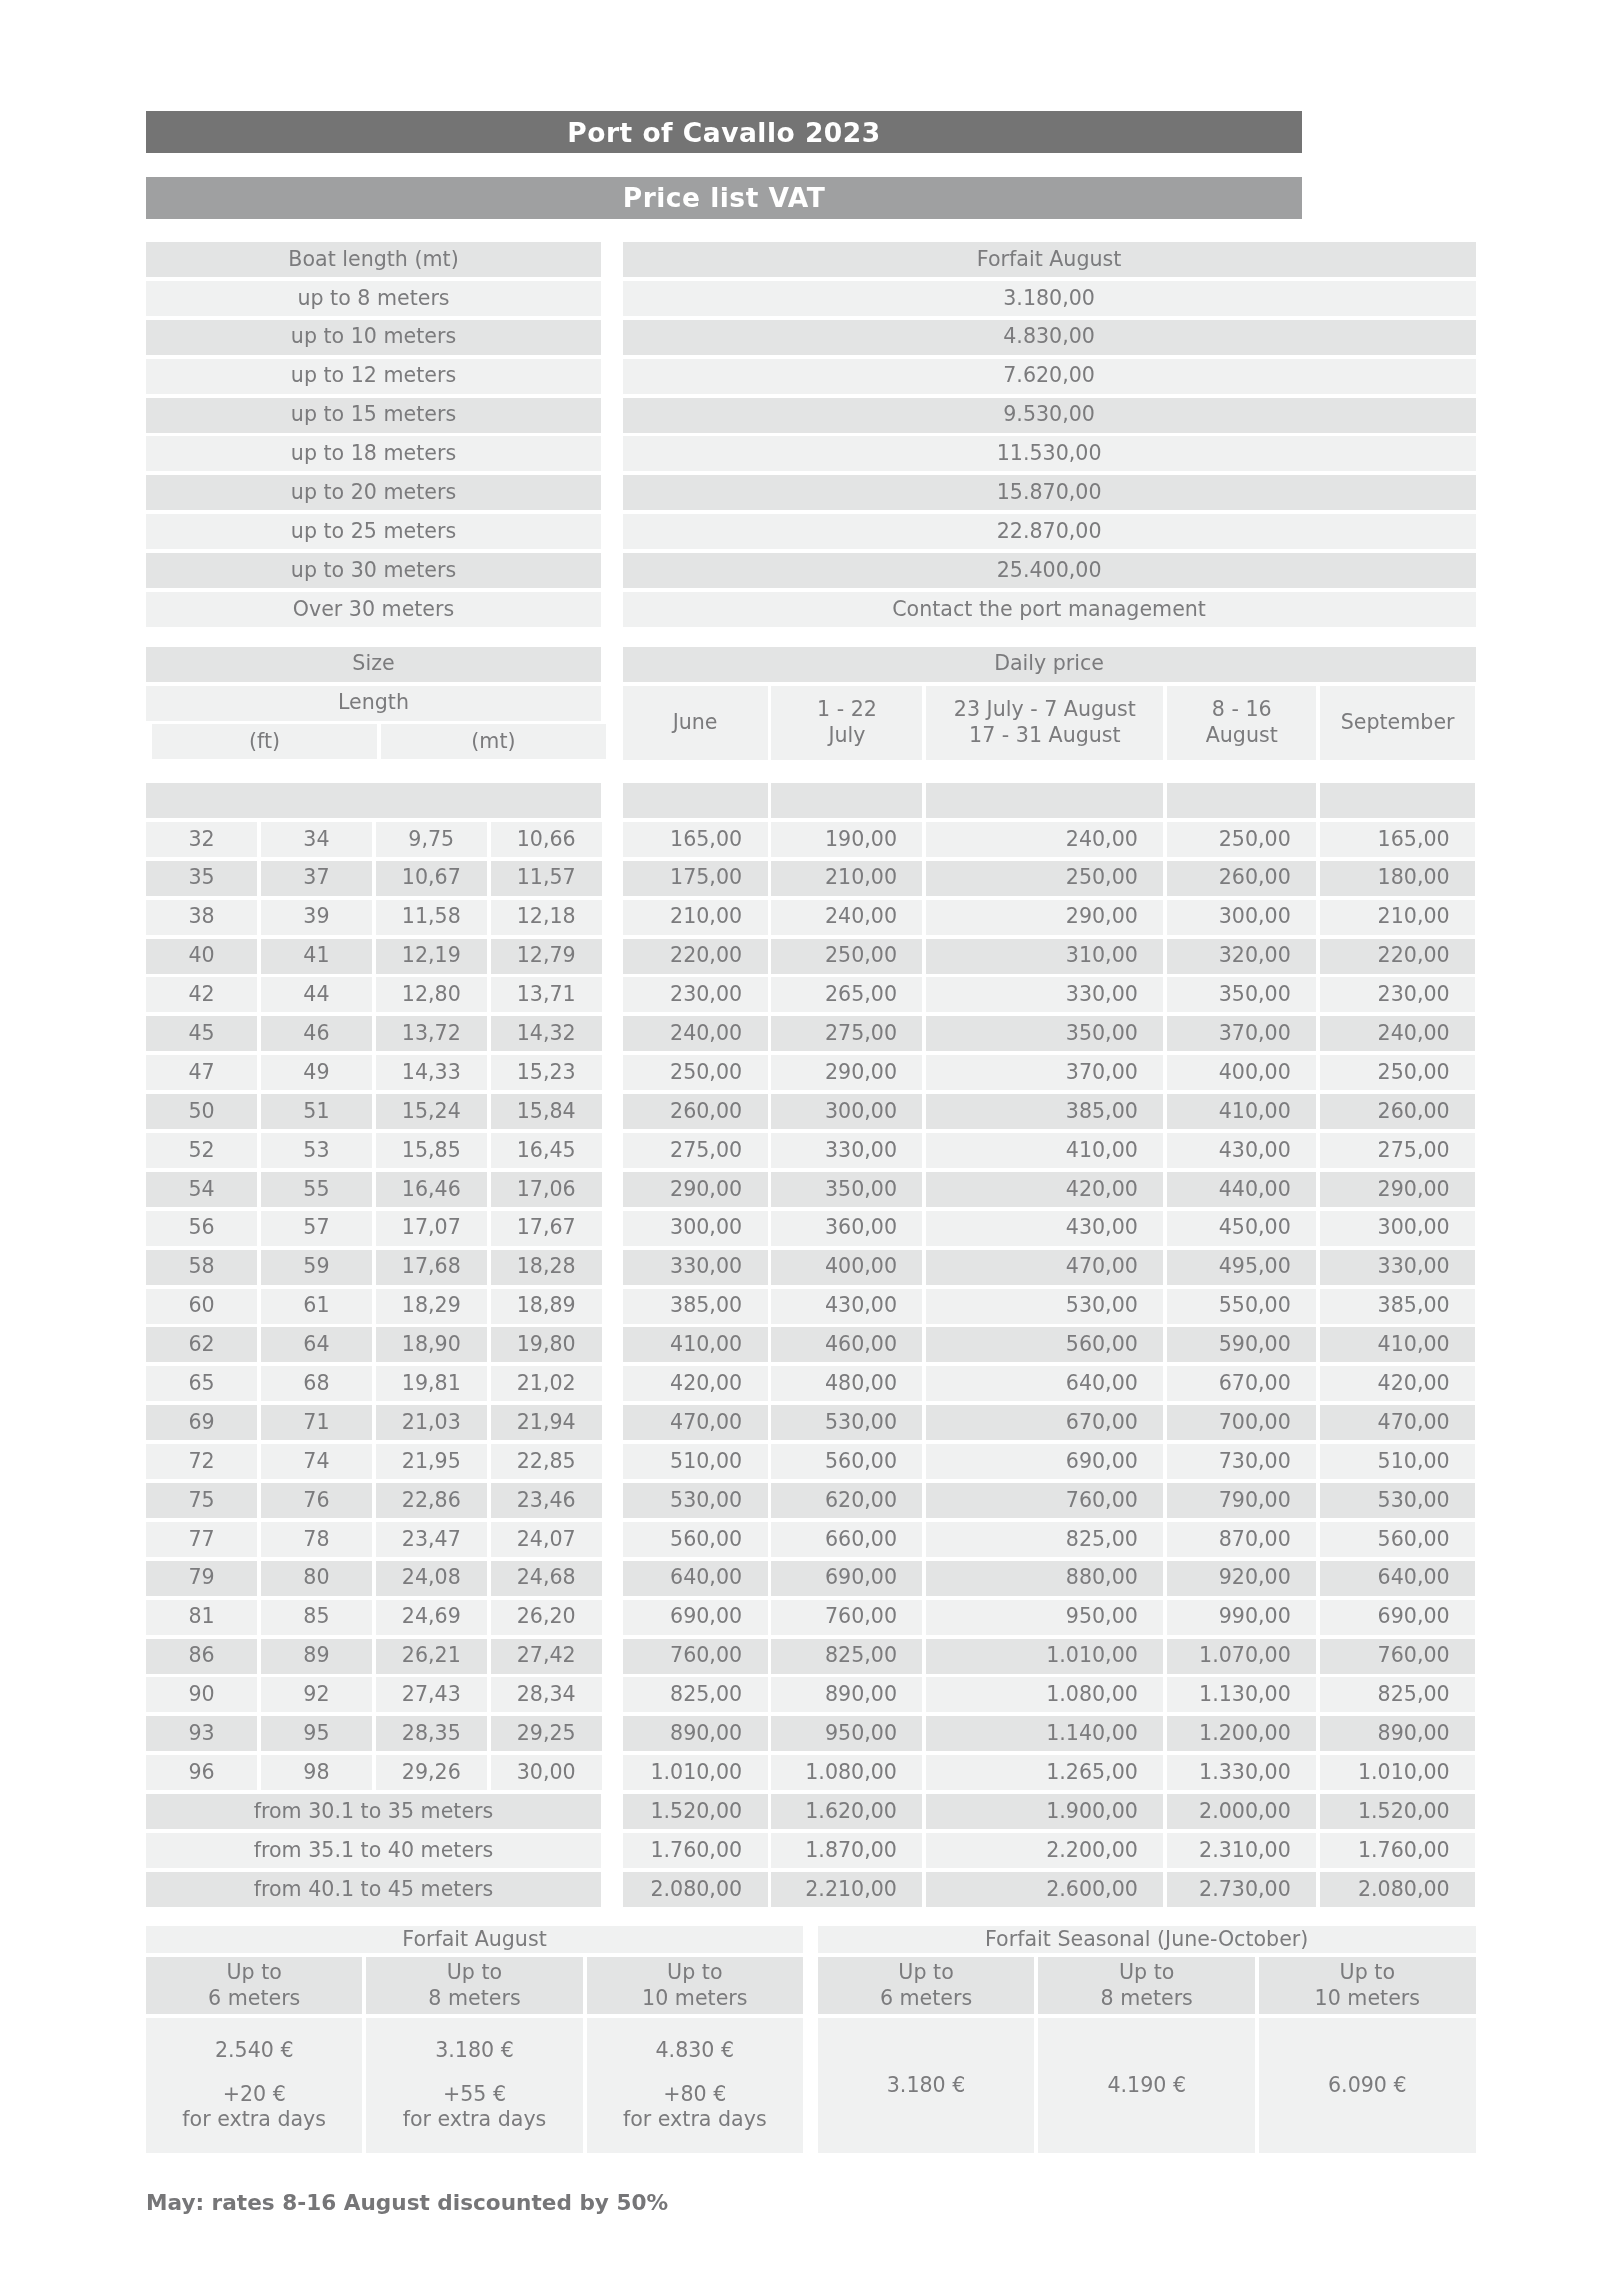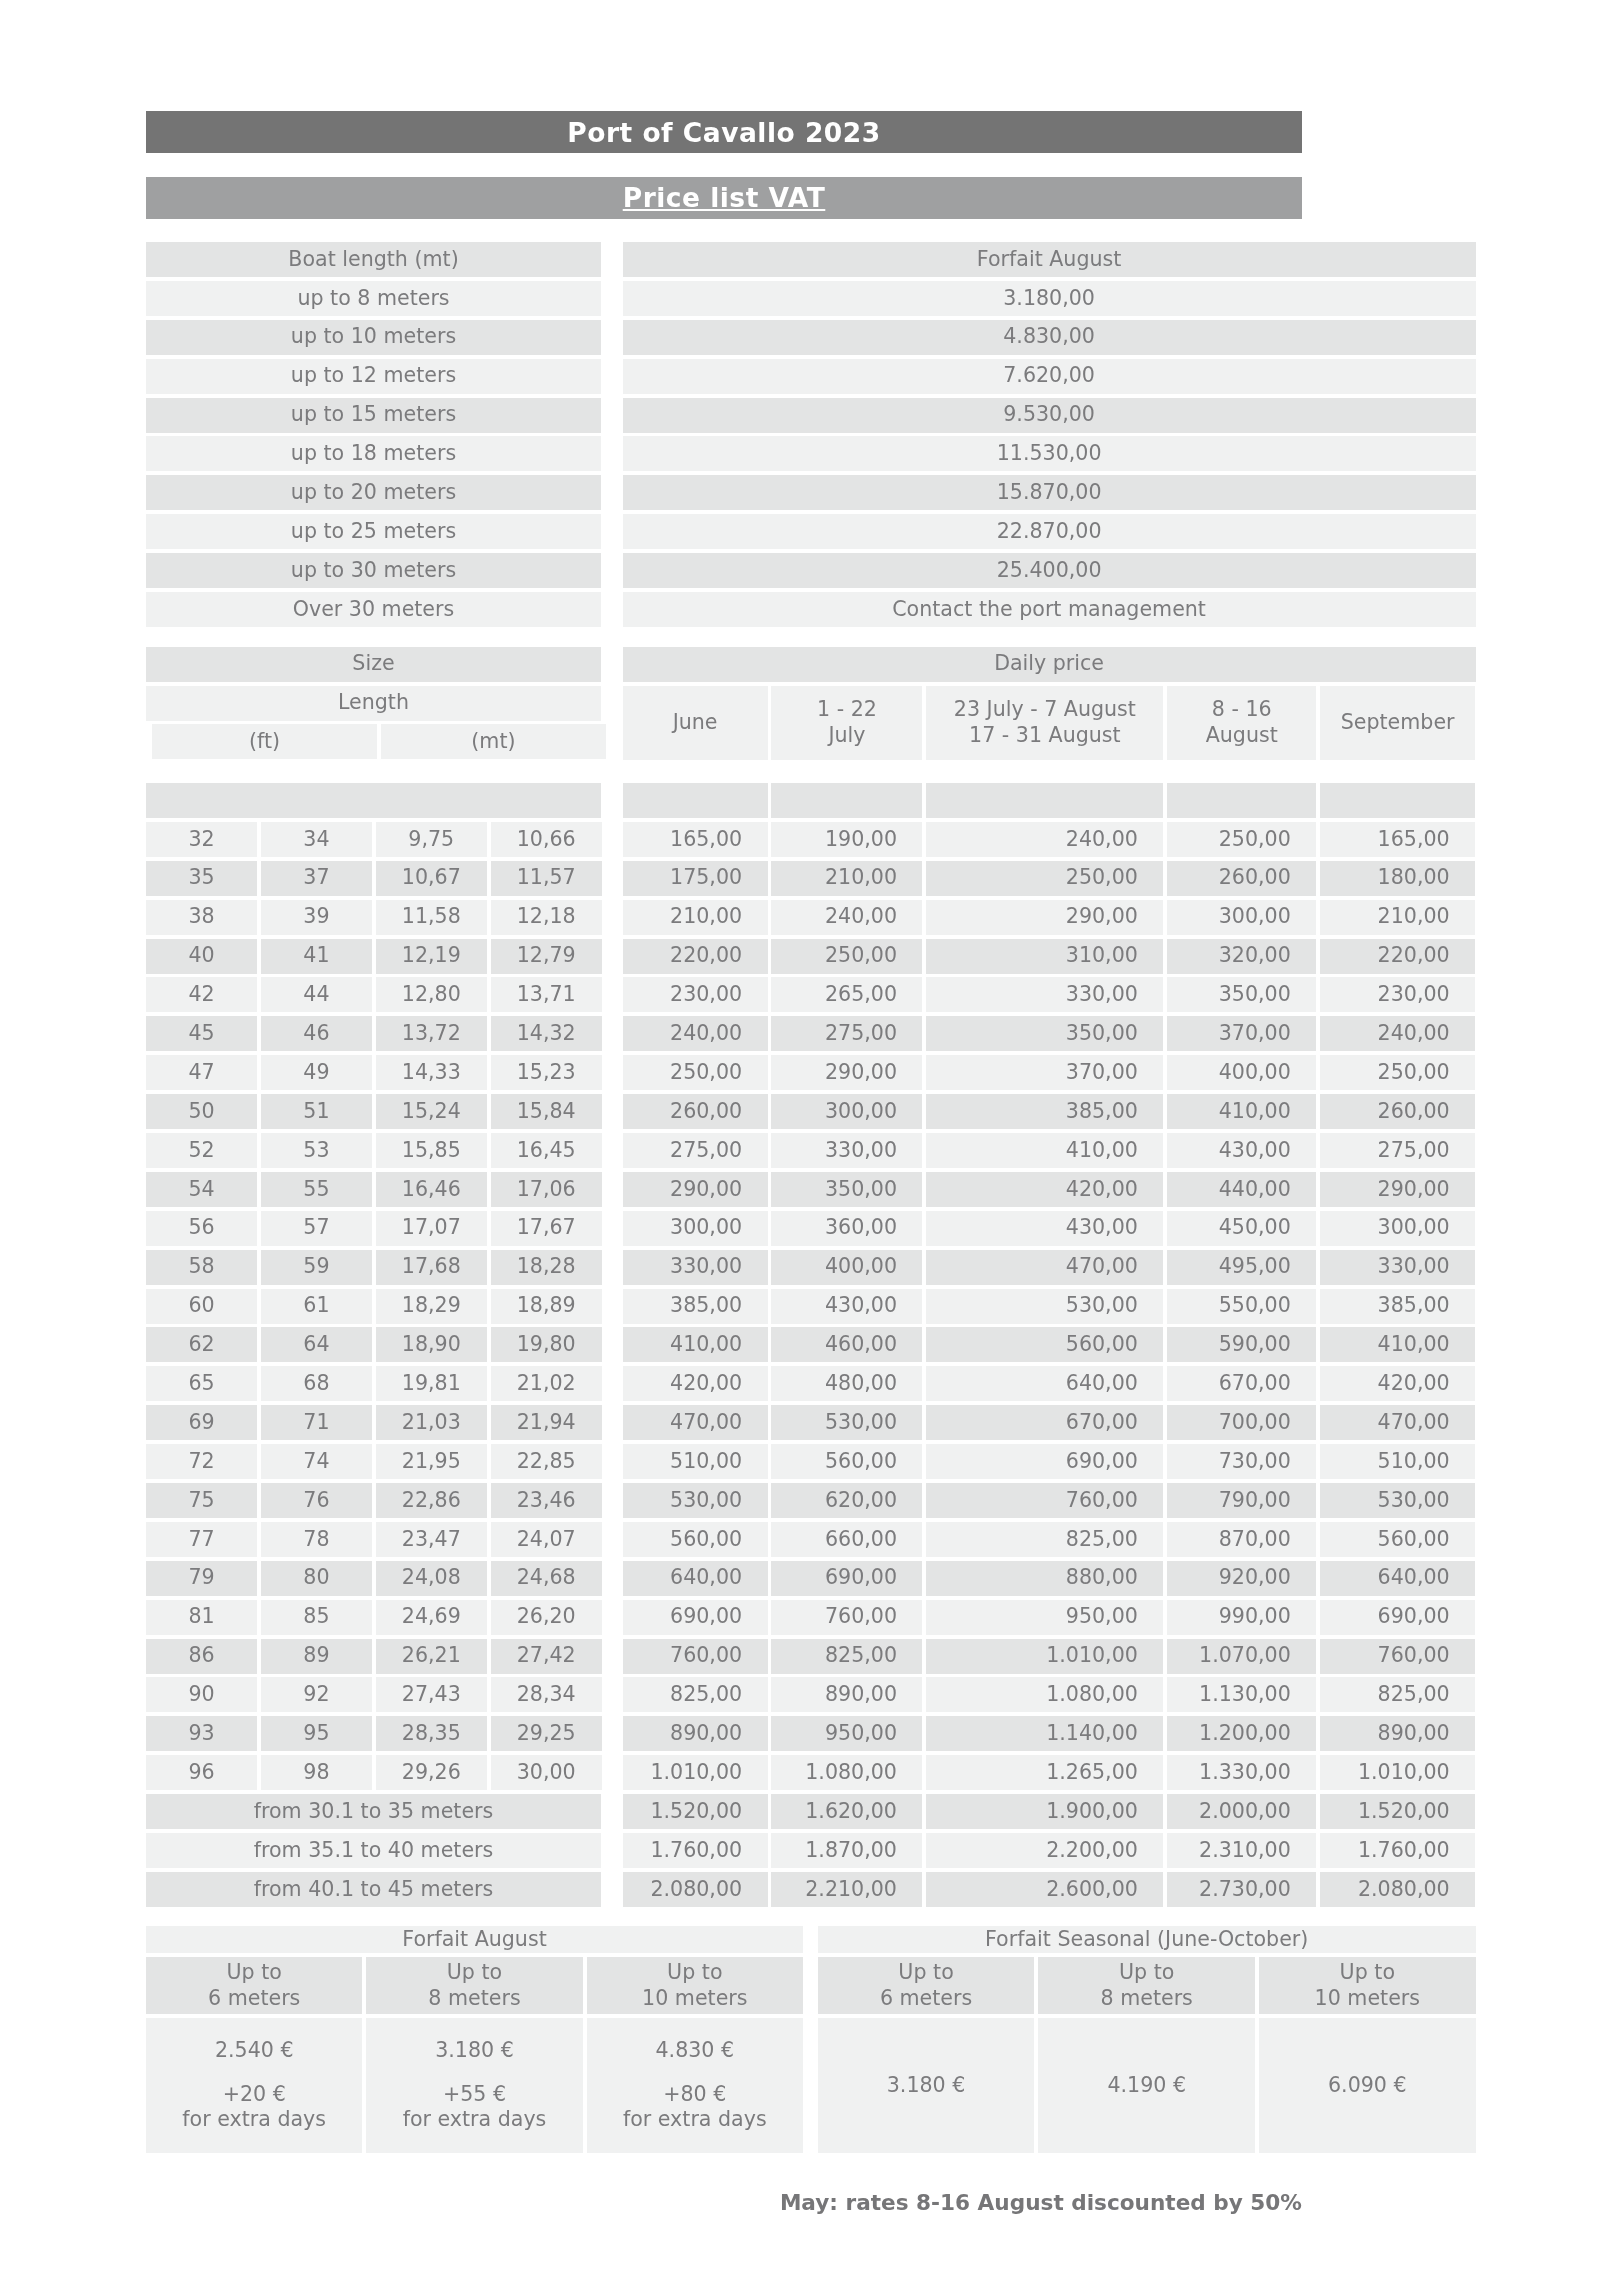--- a/index.html
+++ b/index.html
@@ -15,21 +15,21 @@
     font-family:"DejaVu Sans","Liberation Sans",sans-serif;
     color:var(--text);font-size:20.6px;
   }
   .content{position:absolute;left:146px;top:111px;width:1156px;}
   .title-bar{
     height:42px;display:flex;align-items:center;justify-content:center;
     color:#ffffff;font-weight:bold;font-size:26.5px;letter-spacing:0.5px;
     margin-bottom:23.5px;
   }
   .title-bar.dark{background:var(--title-bar);}
-  .title-bar.light{background:var(--subtitle-bar);text-decoration:underline;}
+  .title-bar.light{background:var(--subtitle-bar);}
 
   .grid2{display:grid;grid-template-columns:455px 853px;column-gap:21.6px;}
   .rowmb{margin-bottom:3.9px;}
   .dleft{display:grid;grid-template-columns:111px 111px 111px 111px;column-gap:3.9px;border-radius:8px;}
   .ftmt{display:grid;grid-template-columns:225px 225px;column-gap:3.9px;padding-left:6px;}
   .dright{display:grid;grid-template-columns:145px 151px 237px 149px 155px;column-gap:3.9px;}
 
   .cell{
     height:35px;display:flex;align-items:center;justify-content:center;
     box-sizing:border-box;line-height:1.25;
@@ -48,21 +48,21 @@
   .bcols{display:grid;grid-template-columns:1fr 1fr 1fr;column-gap:3.9px;margin-bottom:3.9px;}
   .cell.blabel{height:57px;}
   .bvalue{
     height:135px;background:var(--cell-light);
     display:flex;flex-direction:column;align-items:center;justify-content:center;
     box-sizing:border-box;line-height:1.25;
   }
   .bvalue .price{margin-bottom:17.6px;}
   .bvalue .price.solo{margin-bottom:0;}
   .footnote{
-    margin-top:33px;text-align:right;font-weight:bold;font-size:21.6px;color:#767678;
+    margin-top:33px;text-align:left;font-weight:bold;font-size:21.6px;color:#767678;
   }
 </style>
 </head>
 <body>
 
 <div class="content">
 
   <div class="title-bar dark">Port of Cavallo 2023</div>
   <div class="title-bar light">Price list VAT</div>
 

